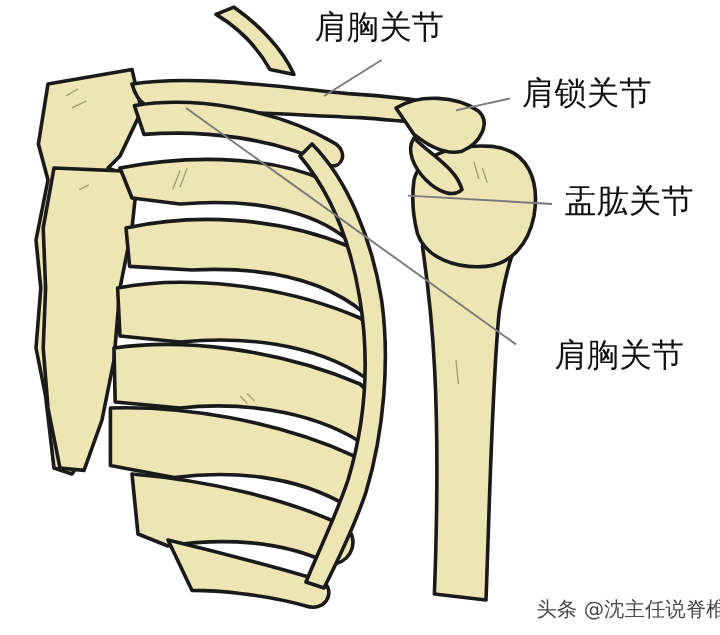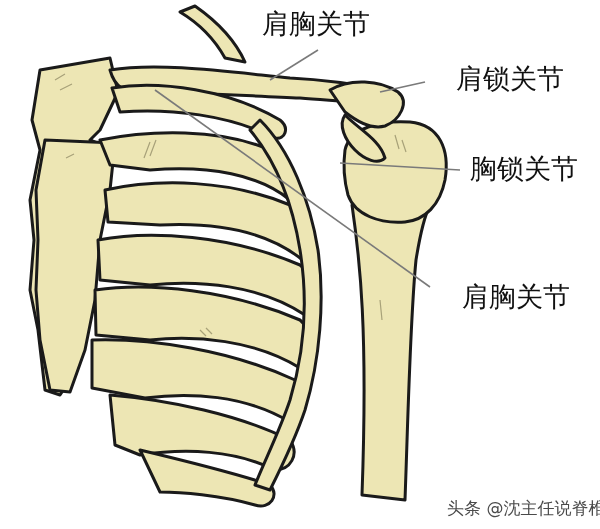--- a/index.html
+++ b/index.html
@@ -66,18 +66,18 @@
 
     <g stroke="#7A7A7A" stroke-width="1.6" fill="none">
       <line x1="318" y1="50" x2="270" y2="80"></line>
       <line x1="425" y1="82" x2="380" y2="92"></line>
       <line x1="460" y1="170" x2="340" y2="163"></line>
       <line x1="430" y1="287" x2="155" y2="90"></line>
     </g>
   </svg>
 
   <div class="label" style="left:262px; top:10px;">肩胸关节</div>
-  <div class="label" style="left:456px; top:65px;">肩锁关节</div>
-  <div class="label" style="left:470px; top:155px;">胸锁关节</div>
+  <div class="label" style="left:435px; top:65px;">肩锁关节</div>
+  <div class="label" style="left:470px; top:155px;">盂肱关节</div>
   <div class="label" style="left:462px; top:283px;">肩胸关节</div>
 
   <div class="watermark" style="left:447px; top:500px;">头条 @沈主任说脊椎</div>
 </div>
 
 </body></html>

